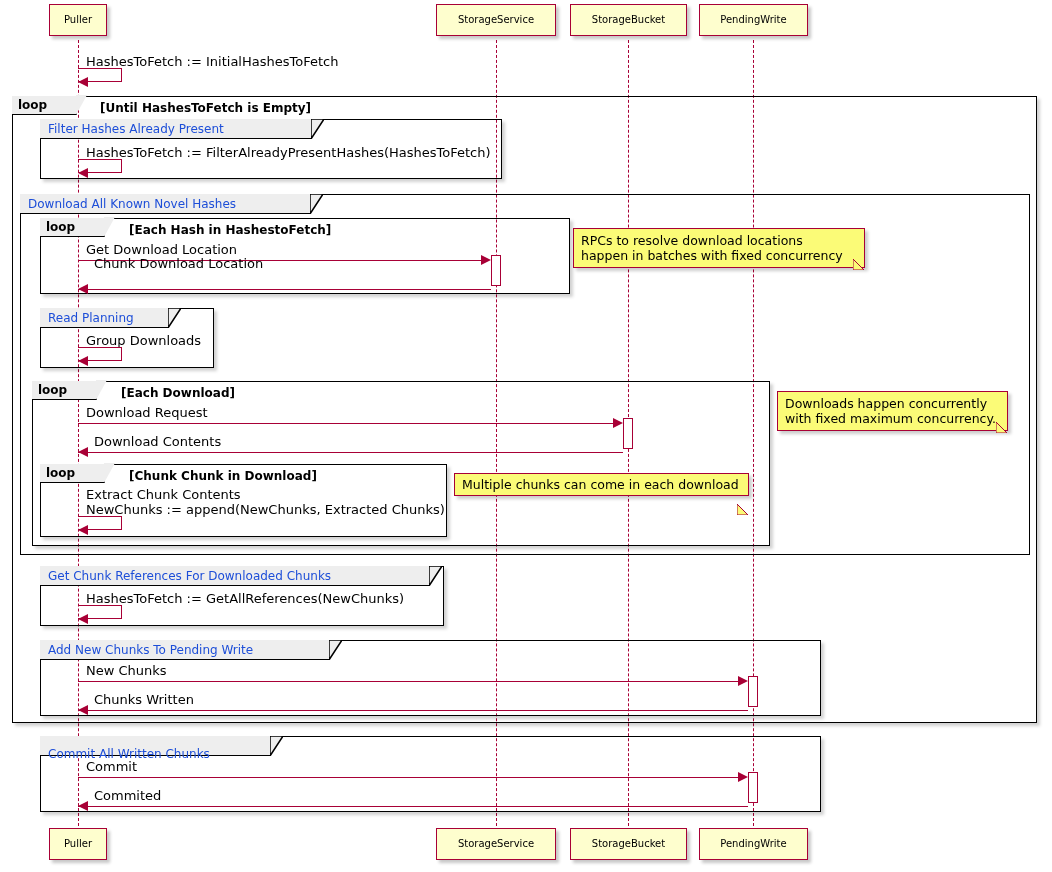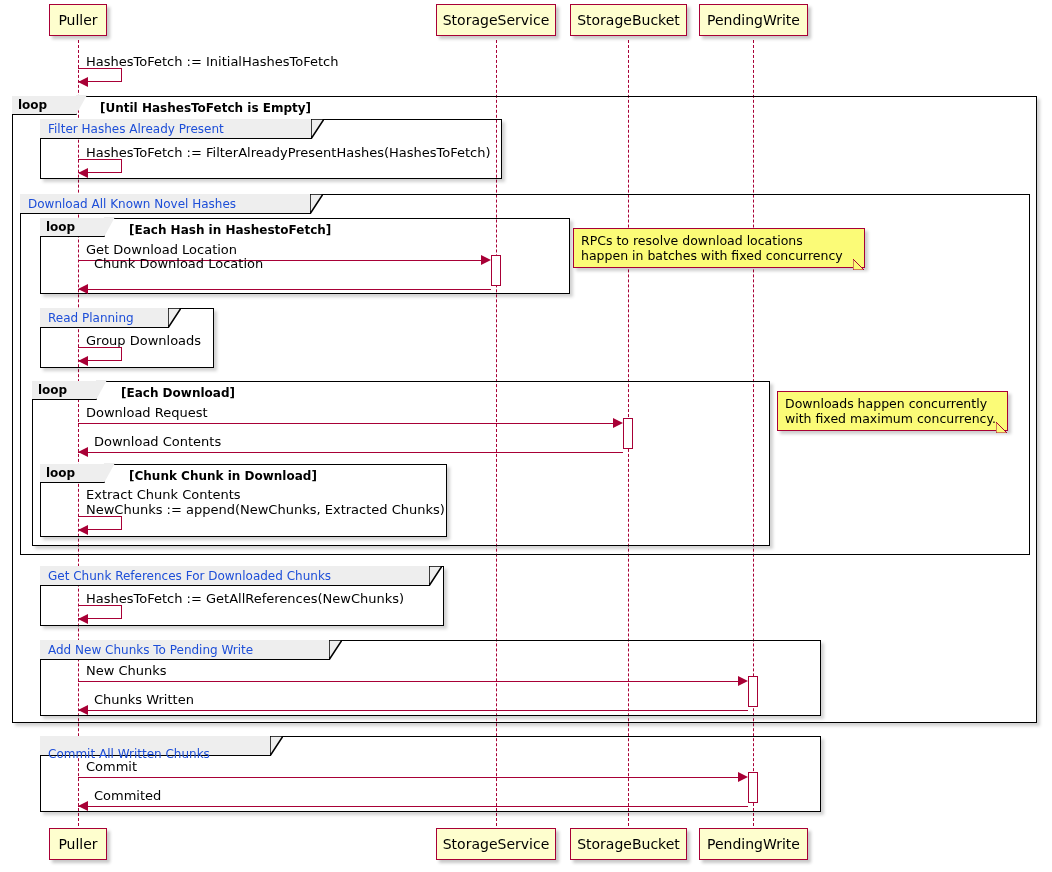--- a/index.html
+++ b/index.html
@@ -19,21 +19,21 @@
     overflow: hidden;
   }
 
   
   .participant {
     position: absolute;
     box-sizing: border-box;
     background: #FEFECE;
     border: 1.5px solid #A80036;
     color: #000000;
-    font-size: 14px;
+    font-size: 10px;
     line-height: 1;
     display: flex;
     align-items: center;
     justify-content: center;
     box-shadow: 3px 3px 3px rgba(0,0,0,0.22);
     white-space: nowrap;
     z-index: 6;
   }
 
   
@@ -382,14 +382,22 @@
 
   <div class="note" style="left:777px; top:391px; width:231px; height:40px;"><span>Downloads happen concurrently</span><br><span>with fixed maximum concurrency.</span>
     <span class="note-fold">
       <svg width="11" height="11" viewBox="0 0 11 11">
         <polygon points="0,0 11,11 0,11" fill="#FBFB77" stroke="#A80036" stroke-width="1"></polygon>
         <line x1="0" y1="0" x2="11" y2="11" stroke="#A80036" stroke-width="1"></line>
       </svg>
     </span>
   </div>
 
+  <div class="note" style="left:454px; top:473px; width:295px; height:23px; padding-top:3px;"><span>Multiple chunks can come in each download</span>
+    <span class="note-fold">
+      <svg width="11" height="11" viewBox="0 0 11 11">
+        <polygon points="0,0 11,11 0,11" fill="#FBFB77" stroke="#A80036" stroke-width="1"></polygon>
+        <line x1="0" y1="0" x2="11" y2="11" stroke="#A80036" stroke-width="1"></line>
+      </svg>
+    </span>
+  </div>
 
 </div>
 
 </body></html>

